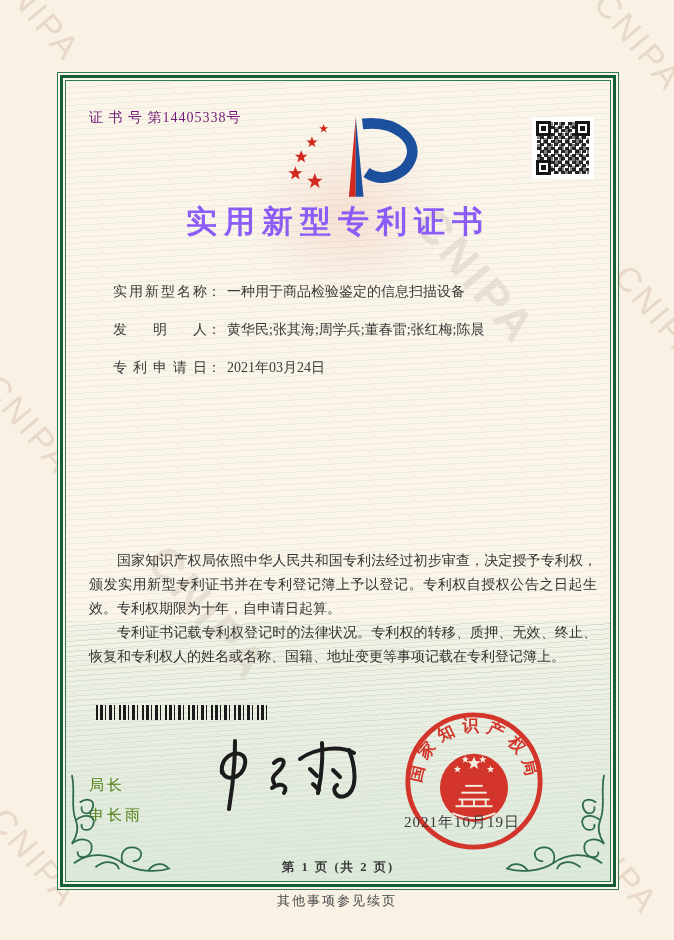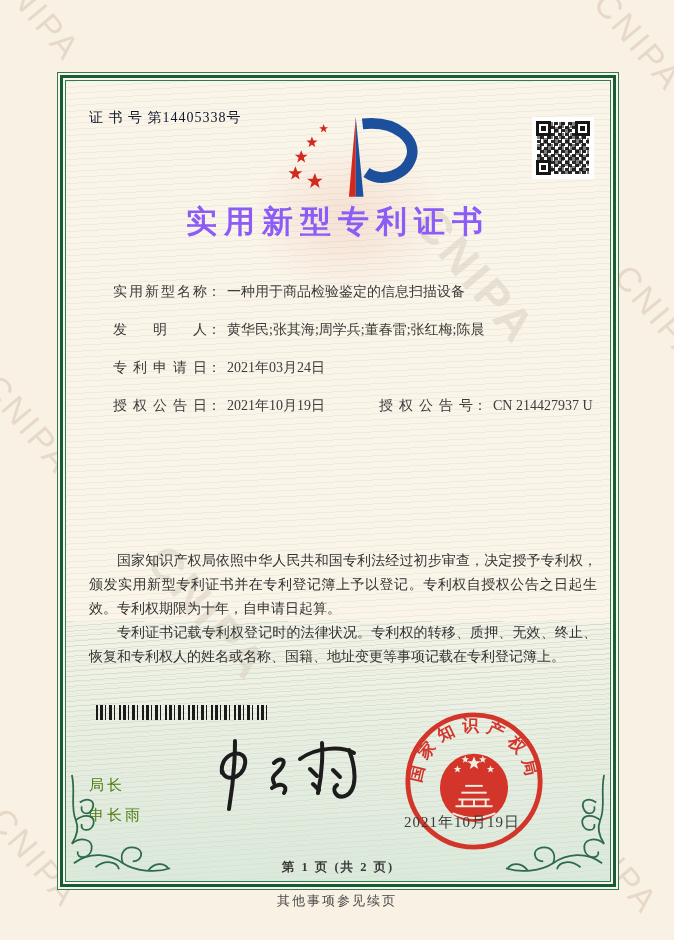--- a/index.html
+++ b/index.html
@@ -22,21 +22,21 @@
   .waves{position:absolute;inset:8px;
       background:repeating-linear-gradient(177deg,rgba(150,185,160,.14) 0 1px,transparent 1px 6px);}
   .waves-bottom{position:absolute;left:8px;right:8px;top:548px;bottom:8px;
       background:linear-gradient(180deg,rgba(228,239,229,.25),rgba(214,231,216,.85)),
       repeating-linear-gradient(176deg,rgba(118,165,130,.28) 0 1px,transparent 1px 5px);}
   .seal-ghost{position:absolute;left:185px;top:60px;width:210px;height:170px;
       background:radial-gradient(ellipse at center,rgba(222,120,100,.16),transparent 65%);}
   .content{position:absolute;inset:8px;z-index:2;}
 
   
-  .cert-no{position:absolute;left:23px;top:28px;font-size:14px;letter-spacing:1px;color:#0f172a;}
+  .cert-no{position:absolute;left:23px;top:28px;font-size:14px;letter-spacing:1px;color:#701a75;}
   .logo{position:absolute;left:207px;top:30px;width:146px;height:88px;}
   .qr{position:absolute;left:466px;top:36px;width:62px;height:62px;background:#fff;}
   .qr-grid{position:absolute;inset:5px;
       background:repeating-conic-gradient(#161616 0% 25%,transparent 0% 50%);
       background-size:7px 7px;opacity:.92;}
   .qr-grid2{position:absolute;inset:5px;
       background:repeating-conic-gradient(transparent 0% 25%,#161616 0% 50%);
       background-size:11px 11px;opacity:.55;}
   .qf{position:absolute;width:15px;height:15px;background:#fff;border:3px solid #161616;box-sizing:border-box;}
   .qf::after{content:"";position:absolute;inset:2px;background:#161616;}
@@ -150,23 +150,20 @@
 
       <div class="fields">
         <div class="frow">
           <span class="flabel">实用新型名称</span><span class="fcolon">：</span><span class="fvalue">一种用于商品检验鉴定的信息扫描设备</span>
         </div>
         <div class="frow">
           <span class="flabel">发明人</span><span class="fcolon">：</span><span class="fvalue">黄华民;张其海;周学兵;董春雷;张红梅;陈晨</span>
         </div>
         <div class="frow">
           <span class="flabel">专利申请日</span><span class="fcolon">：</span><span class="fvalue">2021年03月24日</span>
-        </div>
-        <div class="frow">
-          <span class="flabel">授权公告日</span><span class="fcolon">：</span><span class="fvalue">2021年10月19日</span><span class="fgroup2"><span class="flabel">授权公告号</span><span class="fcolon">：</span><span class="fvalue">CN 214427937 U</span></span>
         </div>
       </div>
 
       <div class="paras">
         <p>国家知识产权局依照中华人民共和国专利法经过初步审查，决定授予专利权，颁发实用新型专利证书并在专利登记簿上予以登记。专利权自授权公告之日起生效。专利权期限为十年，自申请日起算。</p>
         <p>专利证书记载专利权登记时的法律状况。专利权的转移、质押、无效、终止、恢复和专利权人的姓名或名称、国籍、地址变更等事项记载在专利登记簿上。</p>
       </div>
 
       <div class="barcode"></div>
 

